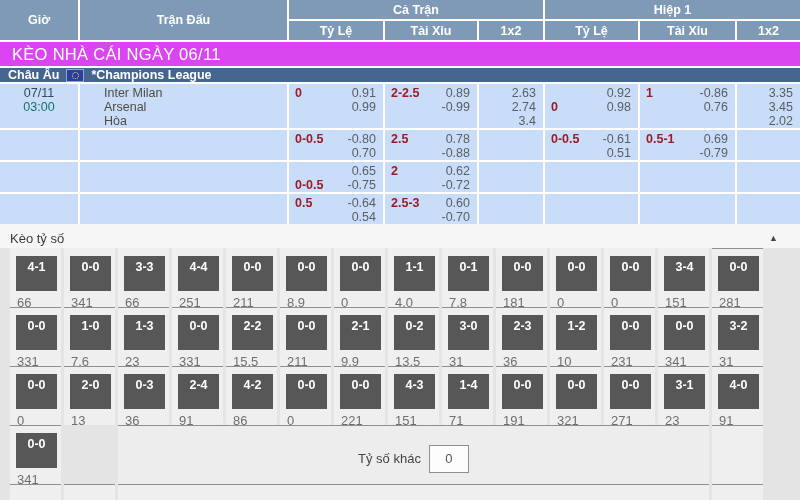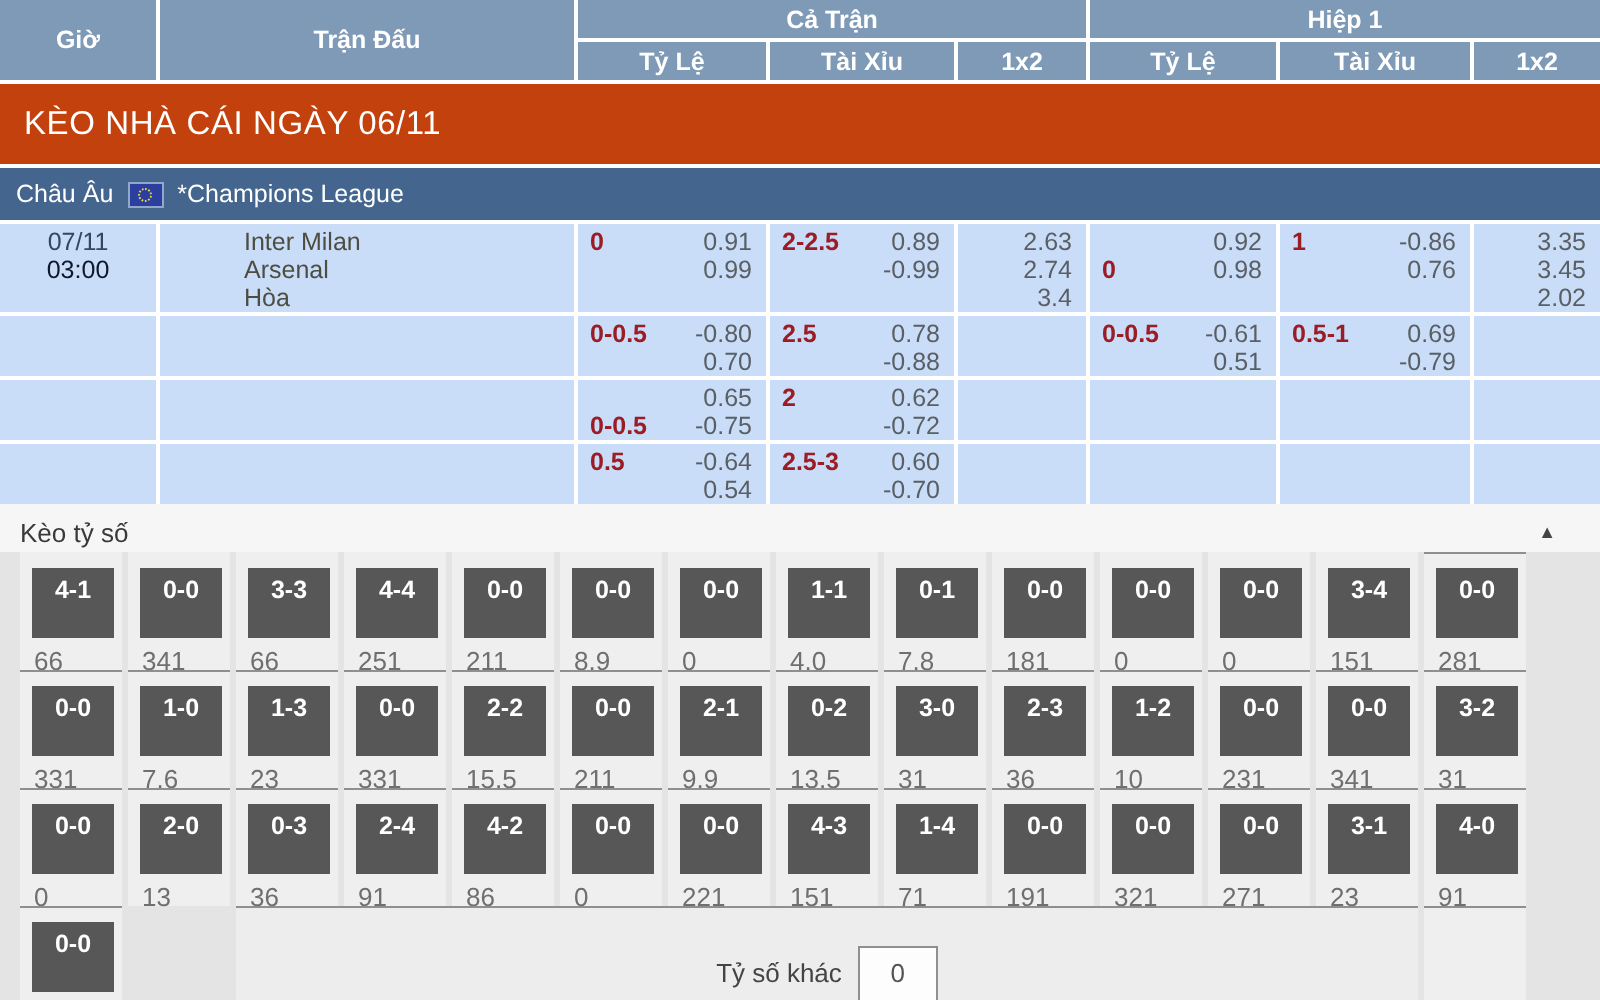--- a/index.html
+++ b/index.html
@@ -7,38 +7,38 @@
   .oddstable{background:#fff;}
   
   .hgrid{display:grid;grid-template-columns:78px 207px 94px 92px 64px 93px 95px 63px;
     grid-template-rows:19px 19px;gap:2px;background:#fff;margin-bottom:2px;}
   .hcell{background:#7f9ab6;color:#fff;font-weight:bold;font-size:12.5px;
     display:flex;align-items:center;justify-content:center;}
   .span2r{grid-row:1/3;}
   .grp-ft{grid-column:3/6;}
   .grp-h1{grid-column:6/9;}
   
-  .banner{height:40px;background:#c2410c;color:#fff;display:flex;align-items:center;
+  .banner{height:24px;background:#d946ef;color:#fff;display:flex;align-items:center;
     padding-left:12px;font-size:16.5px;letter-spacing:.3px;margin-bottom:2px;}
-  .league{height:26px;background:#44668e;color:#fff;display:flex;align-items:center;
-    padding-left:8px;font-size:12.5px;font-weight:normal;margin-bottom:2px;}
+  .league{height:14px;background:#44668e;color:#fff;display:flex;align-items:center;
+    padding-left:8px;font-size:12.5px;font-weight:bold;margin-bottom:2px;}
   .flag{width:16px;height:11px;background:#2b3f9e;border:1px solid #93a7cc;
     display:inline-flex;align-items:center;justify-content:center;margin:0 7px;}
   .flag span{width:5px;height:5px;border:1px dotted #f8d748;border-radius:50%;display:block;}
   
   .ogrid{display:grid;grid-template-columns:78px 207px 94px 92px 64px 93px 95px 63px;
     grid-template-rows:44px 30px 30px 30px;gap:2px;background:#fff;}
   .ocell{background:#c9dcf8;font-size:12.5px;padding-top:2px;}
   .oline{display:flex;padding:0 7px 0 6px;line-height:14px;}
   .olab{color:#9b1c24;font-weight:bold;}
   .oval{color:#5a5f63;margin-left:auto;}
   .tcell{text-align:center;line-height:14px;}
   .tdate{color:#33475f;}
-  .ttime{color:#0f172a;}
-  .mcell .team{color:#4d4d42;line-height:14px;padding-left:10px;margin-left:32px;}
+  .ttime{color:#0f766e;}
+  .mcell .team{color:#4d4d42;line-height:14px;padding-left:24px;}
   
   .scorehead{height:20px;background:#f6f6f6;display:flex;align-items:center;
     padding:4px 22px 0 10px;font-size:13px;color:#3a3a3a;}
   .caret{margin-left:auto;font-size:9px;color:#444;cursor:pointer;}
   .sgrid{display:grid;grid-template-columns:repeat(14,51px);column-gap:3px;
     grid-auto-rows:59px;padding-left:10px;background:#e4e4e4;}
   .scell{background:#efefef;padding-top:8px;}
   .scell.bt{border-top:1px solid #8f8f8f;padding-top:7px;}
   .sbox{width:41px;height:35px;margin-left:6px;background:#575757;color:#fff;
     font-weight:bold;font-size:12.5px;text-align:center;line-height:22px;}

